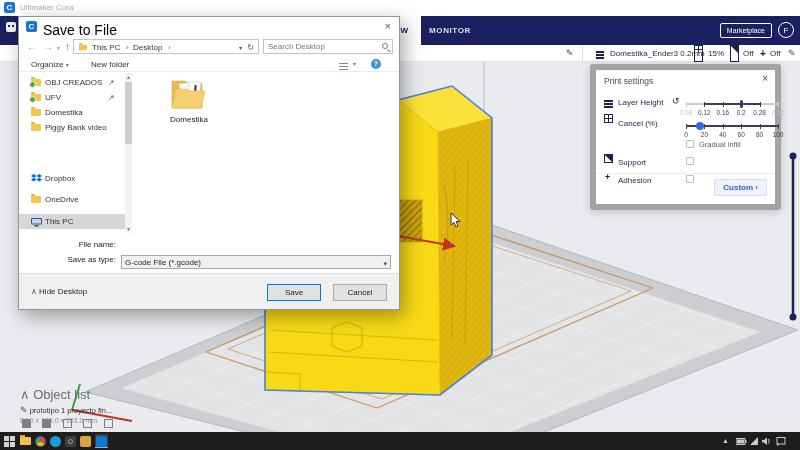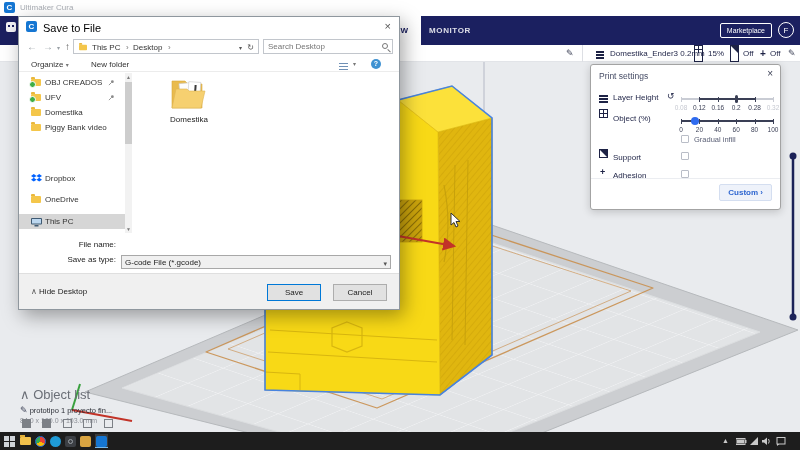--- a/index.html
+++ b/index.html
@@ -28,42 +28,42 @@
   .vdiv{width:1px;height:11px;background:#dddfe4;top:3px}
   .bars i{display:block;width:8px;height:2px;background:#1d2245;margin:1px 0}
   .bars{padding-top:5px}
   .gicon{width:9px;height:9px;border:1px solid #1d2245;position:relative;top:4px}
   .gicon::before{content:"";position:absolute;left:3px;top:0;width:1px;height:7px;background:#1d2245}
   .gicon::after{content:"";position:absolute;left:0;top:3px;width:7px;height:1px;background:#1d2245}
   .supicon{width:9px;height:9px;position:relative;top:4px;background:#fff;border:1px solid #1d2245}
   .supicon::before{content:"";position:absolute;left:0;top:0;border-left:7px solid #1d2245;border-top:7px solid transparent;transform:rotate(180deg)}
   .plusicon{font-size:10px;font-weight:bold;color:#1d2245}
   
-  #panel{left:590px;top:64px;width:191px;height:146px;background:#fff;border:1px solid #a3a3a3;border-radius:3px;box-shadow:0 2px 8px rgba(0,0,0,.18);z-index:2;color:#1d2245}
+  #panel{left:590px;top:64px;width:191px;height:146px;background:#fff;border:6px solid #a3a3a3;border-radius:3px;box-shadow:0 2px 8px rgba(0,0,0,.18);z-index:2;color:#1d2245}
   #panel .hdr{position:absolute;left:8px;top:6px;font-size:8.5px;color:#474d66}
   #panel .x{position:absolute;right:7px;top:3px;font-size:10px;color:#3a3f55}
   .prow-label{position:absolute;font-size:8px;color:#1d2245}
   .track{position:absolute;height:2px;background:#c9ccd4}
   .track-dark{position:absolute;height:2px;background:#3a3f55}
   .tick{position:absolute;width:1px;height:5px;background:#3a3f55;top:-1.5px}
   .tick.faded{background:#c9ccd4}
   .ticklab{position:absolute;font-size:6.5px;color:#3a3f55;transform:translateX(-50%)}
   .ticklab.faded{color:#c6c9d1}
   .lh-handle{position:absolute;width:3px;height:8px;border-radius:2px;background:#3a3f55;top:-3px}
   .inf-handle{position:absolute;width:8px;height:8px;border-radius:50%;background:#2f6bef;top:-3px}
   .cb{position:absolute;width:8px;height:8px;border:1px solid #b9bdc7;background:#fff;border-radius:1px}
   .cb-lab{position:absolute;font-size:7.5px;color:#5a5f75}
   #custombtn{position:absolute;right:8px;bottom:8px;padding:3px 8px;background:#eef2fa;border:1px solid #d4def0;border-radius:2px;color:#2e66d0;font-size:8px;font-weight:bold}
   .pdiv{position:absolute;left:0;right:0;height:1px;background:#ebedf1}
   .picon{position:absolute;font-size:9px;color:#1d2245}
   
   #dialog{left:18px;top:16px;width:382px;height:294px;background:#fff;border:1px solid #8f979e;box-shadow:4px 6px 18px rgba(0,0,0,.35);z-index:5;font-size:8px;color:#222}
   #dlg-title{position:absolute;left:0;top:0;right:0;height:20px}
   #dlg-title .curalogo{position:absolute;left:7px;top:4px}
-  #dlg-title .t{position:absolute;left:24px;top:5px;font-size:11px;color:#000}
+  #dlg-title .t{position:absolute;left:24px;top:5px;font-size:14px;color:#000}
   #dlg-close{position:absolute;right:8px;top:3px;font-size:11px;color:#555}
   .navglyph{position:absolute;top:24px;font-size:10px;color:#9aa0a6}
   .field{position:absolute;top:22px;height:15px;border:1px solid #c2c6cc;background:#fff}
   #breadcrumb{left:54px;width:186px}
   #breadcrumb .bc{position:absolute;top:2.5px;font-size:8px;color:#333}
   #searchbox{left:244px;width:130px}
   #searchbox input{width:108px;height:13px;border:0;outline:0;font-size:8px;font-family:"Liberation Sans",sans-serif;color:#777;padding-left:4px;background:transparent}
   .mag{position:absolute;right:4px;top:3px;width:6px;height:6px;border:1px solid #777;border-radius:50%}
   .mag::after{content:"";position:absolute;left:5px;top:5px;width:4px;height:1px;background:#777;transform:rotate(45deg);transform-origin:0 0}
   #dlg-toolbar{position:absolute;left:0;top:40px;right:0;height:15px;border-bottom:1px solid #ececec}
@@ -245,21 +245,21 @@
       <span class="lh-handle" style="left:54px"></span>
       <span class="ticklab faded" style="left:0;top:6px">0.08</span>
       <span class="ticklab" style="left:18.4px;top:6px">0.12</span>
       <span class="ticklab" style="left:36.8px;top:6px">0.16</span>
       <span class="ticklab" style="left:55.2px;top:6px">0.2</span>
       <span class="ticklab" style="left:73.6px;top:6px">0.28</span>
       <span class="ticklab faded" style="left:92px;top:6px">0.32</span>
     </div>
 
     <span class="picon gicon" style="left:8px;top:44px"></span>
-    <span class="prow-label" style="left:22px;top:49px">Object (%)</span>
+    <span class="prow-label" style="left:22px;top:49px">Cancel (%)</span>
     <div class="track" style="left:90px;top:55px;width:92px;background:#3a3f55">
       <span class="tick" style="left:0"></span>
       <span class="tick" style="left:18.4px"></span>
       <span class="tick" style="left:36.8px"></span>
       <span class="tick" style="left:55.2px"></span>
       <span class="tick" style="left:73.6px"></span>
       <span class="tick" style="left:92px"></span>
       <span class="inf-handle" style="left:10px"></span>
       <span class="ticklab" style="left:0;top:6px">0</span>
       <span class="ticklab" style="left:18.4px;top:6px">20</span>

